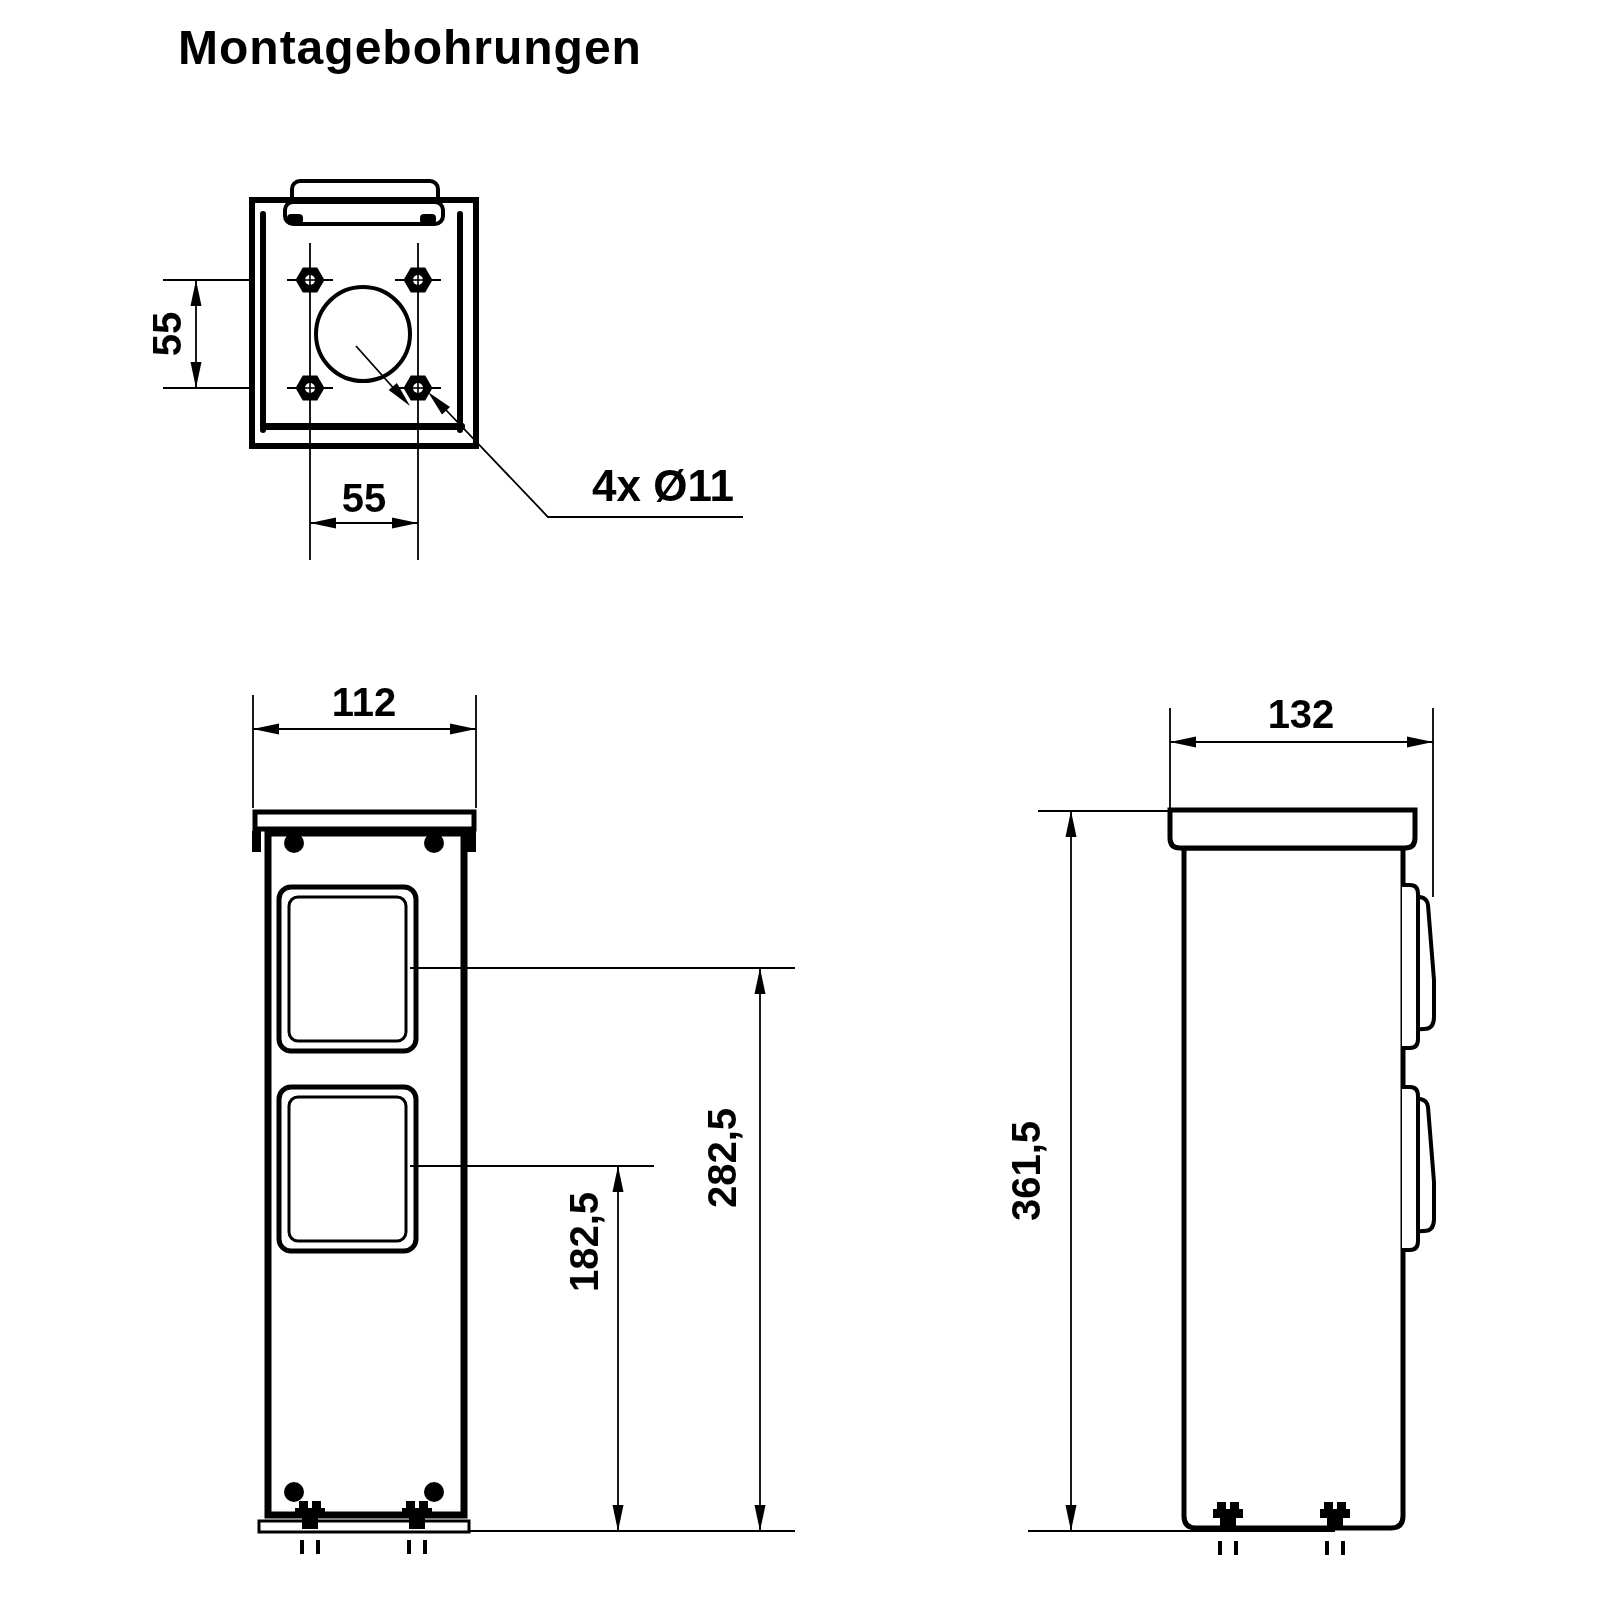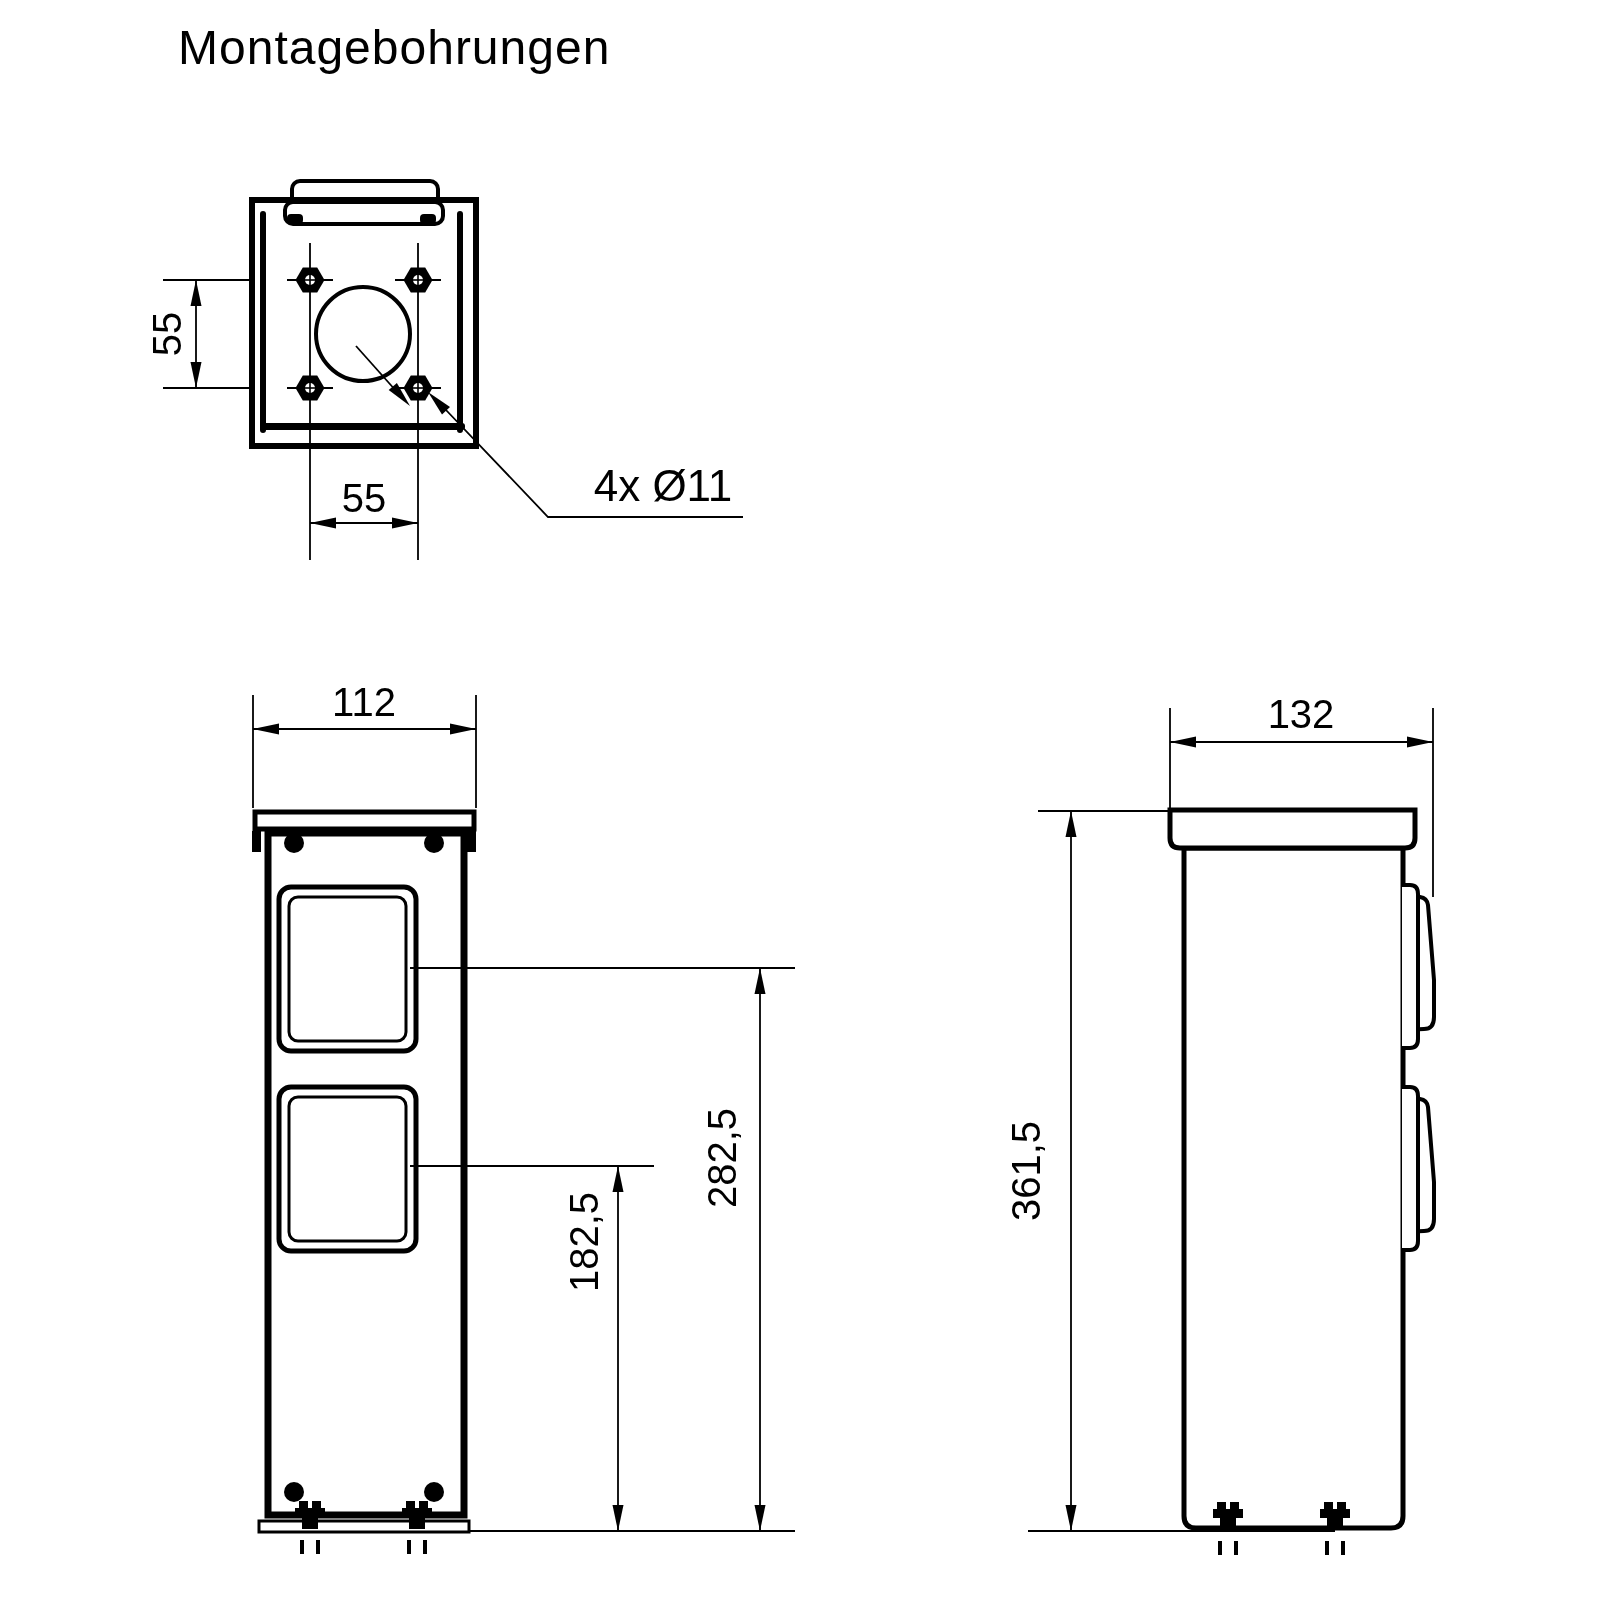--- a/index.html
+++ b/index.html
@@ -1,16 +1,16 @@
 <!DOCTYPE html>
 <html><head>
 <meta charset="utf-8">
 <style>
   html,body{margin:0;padding:0;background:#fff;}
-  #canvas{position:relative;width:1600px;height:1600px;background:#fff;overflow:hidden;}
+  #canvas{position:relative;width:1600px;height:1600px;background:#fff;overflow:hidden;font-weight:bold;}
   svg{display:block;}
   .w7{fill:#fff;stroke:#000;stroke-width:7;}
   .w6{fill:#fff;stroke:#000;stroke-width:6;}
   .w5{fill:#fff;stroke:#000;stroke-width:5;}
   .w4{fill:#fff;stroke:#000;stroke-width:4;}
   .w3{fill:#fff;stroke:#000;stroke-width:3;}
   .ow4{fill:none;stroke:#000;stroke-width:4;stroke-linecap:round;}
   .thin{fill:none;stroke:#000;stroke-width:1.8;}
   .hair{fill:none;stroke:#000;stroke-width:1.6;}
   .blk{fill:#000;stroke:none;}

